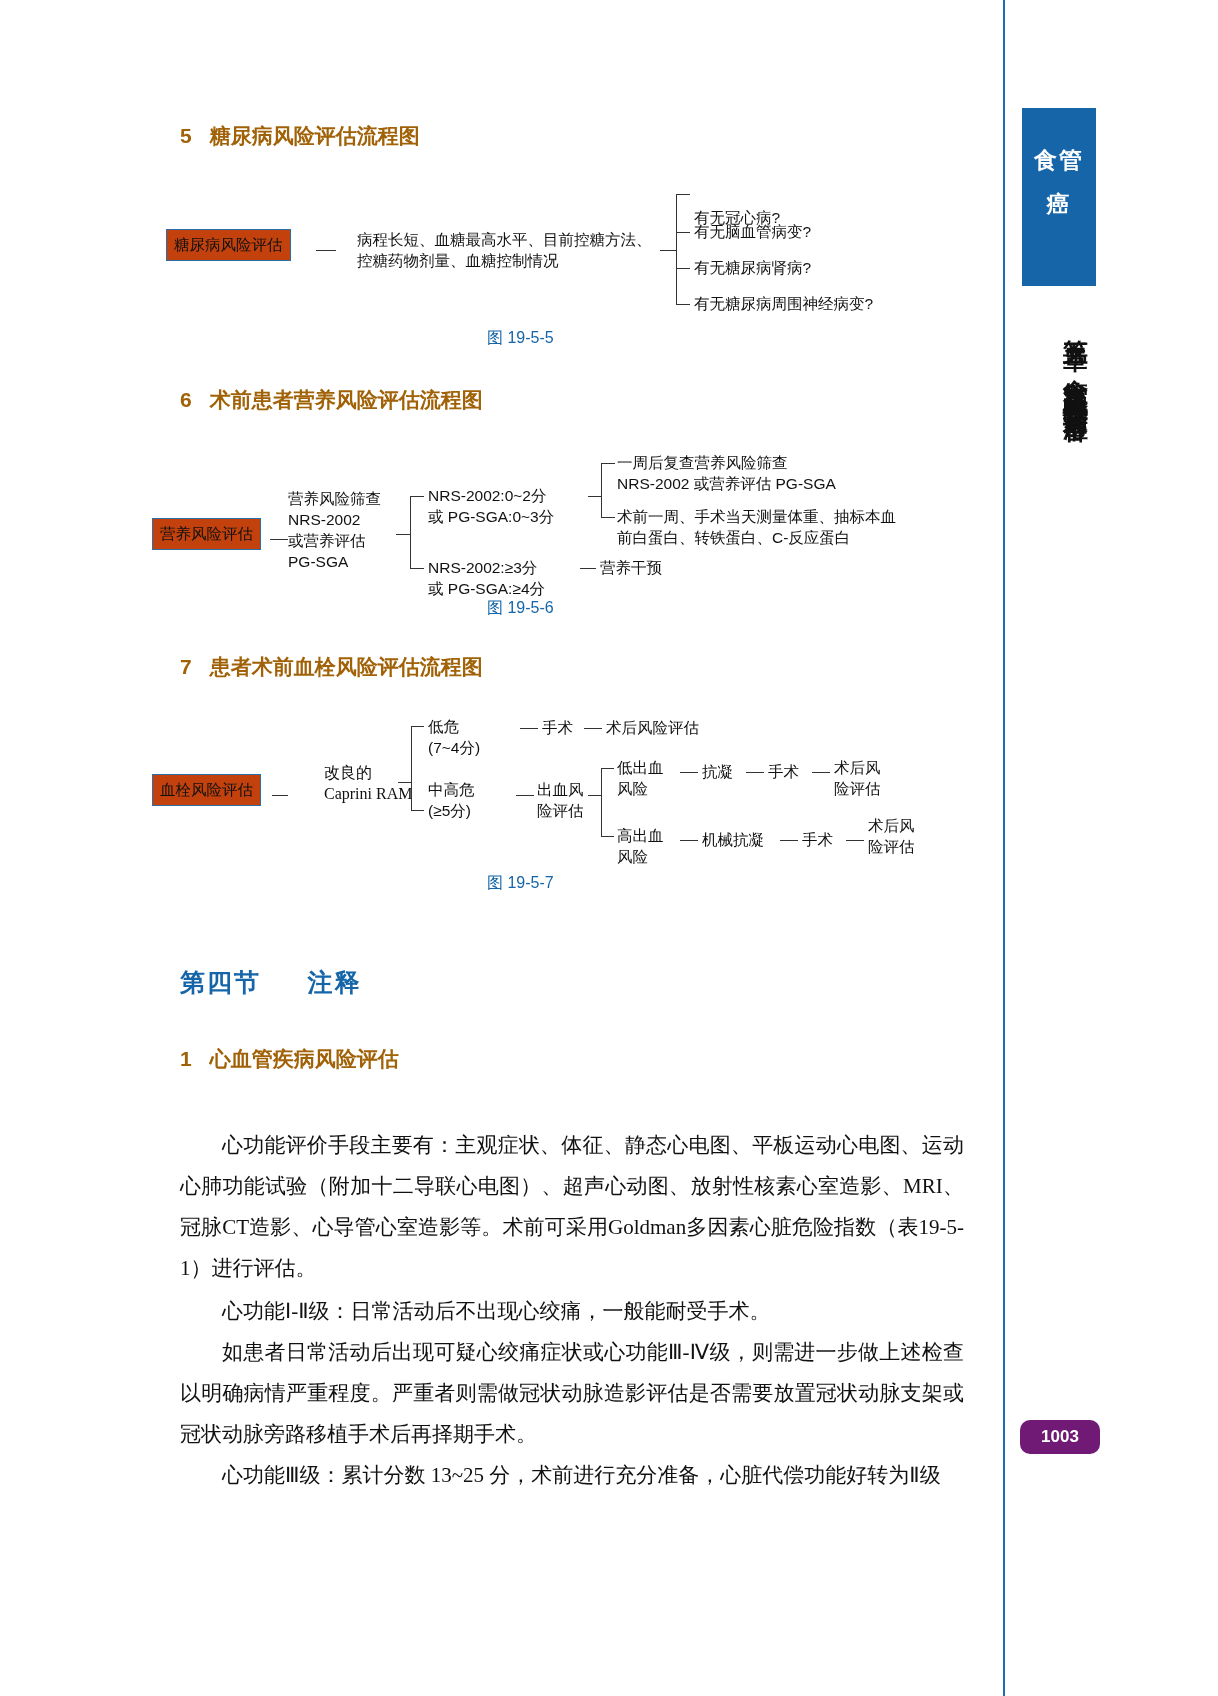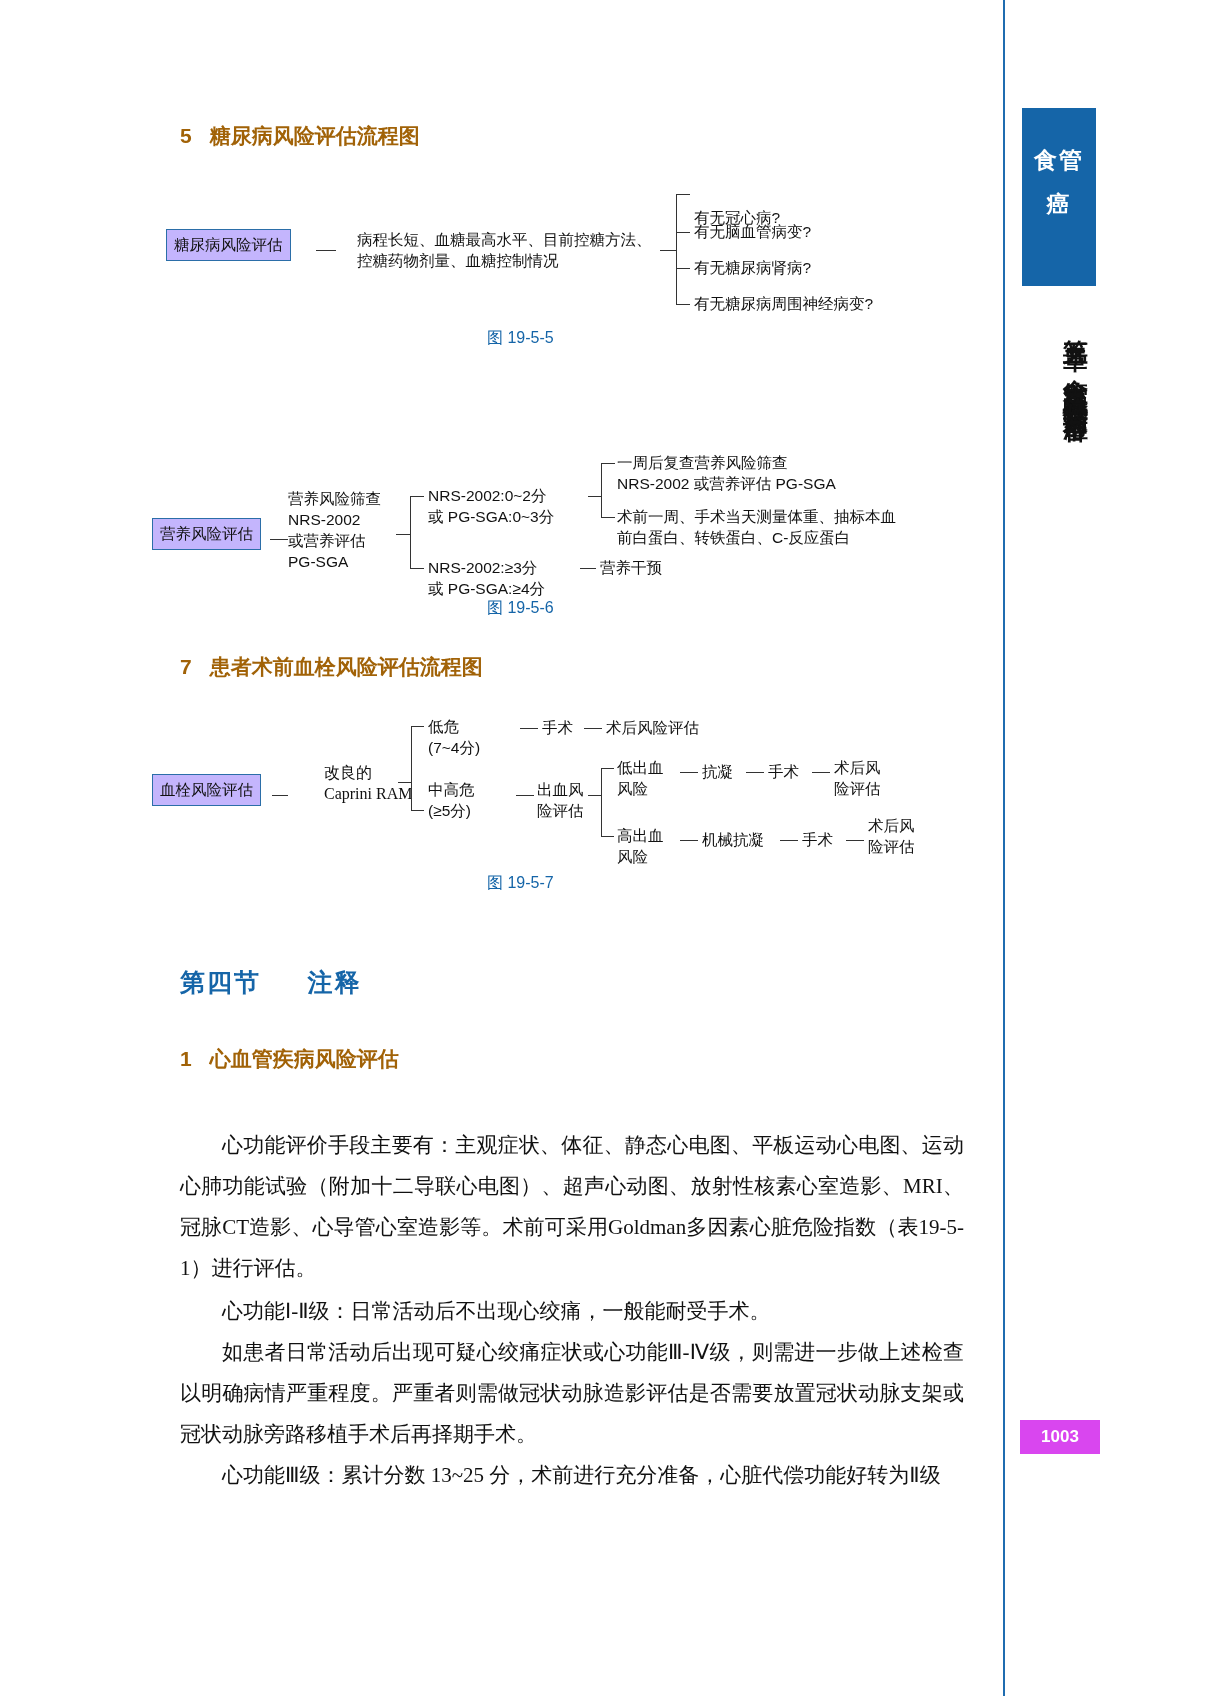--- a/index.html
+++ b/index.html
@@ -60,28 +60,29 @@
     text-orientation: upright;
     letter-spacing: 3px;
     line-height: 30px;
   }
   .page-number {
     position: absolute;
     left: 1020px;
     top: 1420px;
     width: 80px;
     height: 34px;
-    background: #d946ef;
+    background: #701a75;
     color: #fff;
     font-family: "Liberation Sans", sans-serif;
     font-weight: bold;
     font-size: 17px;
     display: flex;
     align-items: center;
     justify-content: center;
+    border-radius: 10px;
   }
 
   
   .h-num {
     position: absolute;
     font-family: "Liberation Sans", sans-serif;
     font-weight: bold;
     font-size: 21px;
     color: #a16207;
   }
@@ -102,21 +103,21 @@
     text-align: left;
     font-family: "Liberation Sans", sans-serif;
     font-size: 16px;
     color: #1565a8;
   }
 
   
   .node-box {
     position: absolute;
     border: 1px solid #2b6ea8;
-    background: #c4b5fd;
+    background: #c2410c;
     font-family: "Liberation Sans", sans-serif;
     font-size: 15.5px;
     color: #111;
     padding: 5px 7px;
     white-space: nowrap;
     line-height: 20px;
   }
   .txt {
     position: absolute;
     font-family: "Liberation Sans", sans-serif;
@@ -178,20 +179,23 @@
   <div class="ln-h" style="left:676px; top:304px; width:14px;"></div>
   <div class="ln-h" style="left:660px; top:250px; width:16px;"></div>
 
   <div class="txt" style="left:694px; top:183px;margin-top:24px;">有无冠心病?</div>
   <div class="txt" style="left:694px; top:221px;">有无脑血管病变?</div>
   <div class="txt" style="left:694px; top:257px;">有无糖尿病肾病?</div>
   <div class="txt" style="left:694px; top:293px;">有无糖尿病周围神经病变?</div>
 
   <div class="fig-caption" style="left:487px; top:328px; width:200px;">图 19-5-5</div>
 
+  <div class="h-num" style="left:180px; top:386px;">
+    <span class="idx">6</span><span>术前患者营养风险评估流程图</span>
+  </div>
 
   <div class="node-box" style="left:152px; top:518px;">营养风险评估</div>
   <div class="ln-h" style="left:270px; top:539px; width:18px;"></div>
   <div class="txt" style="left:288px; top:488px;">营养风险筛查
 NRS-2002
 或营养评估
 PG-SGA</div>
 
   <div class="ln-v" style="left:410px; top:496px; height:72px;"></div>
   <div class="ln-h" style="left:410px; top:496px; width:14px;"></div>

